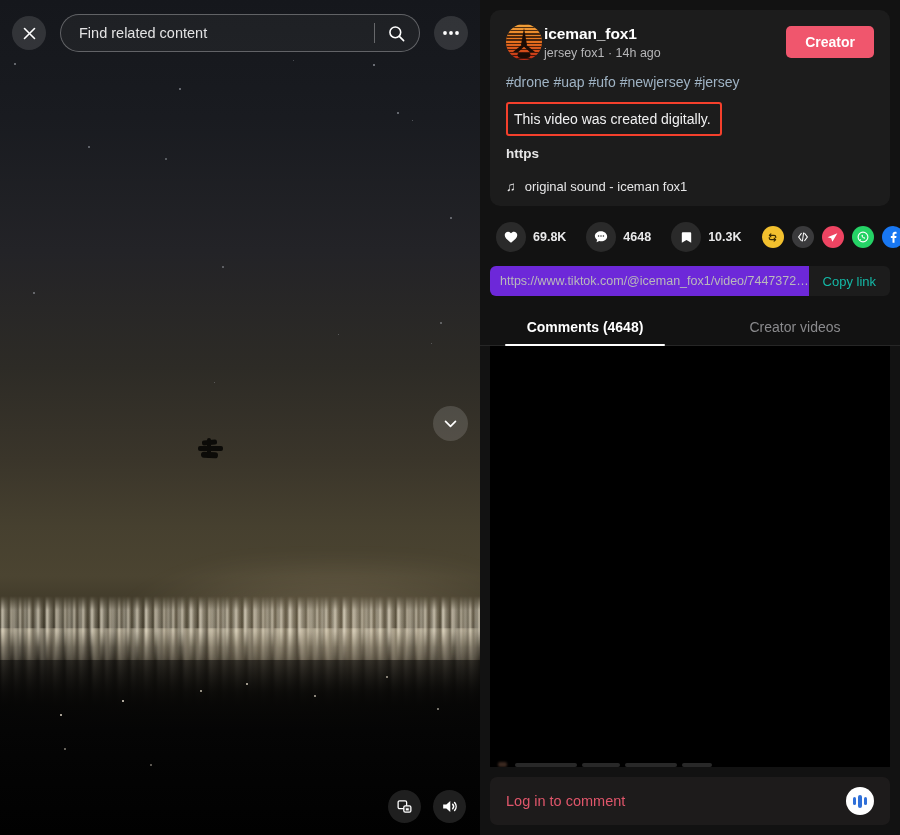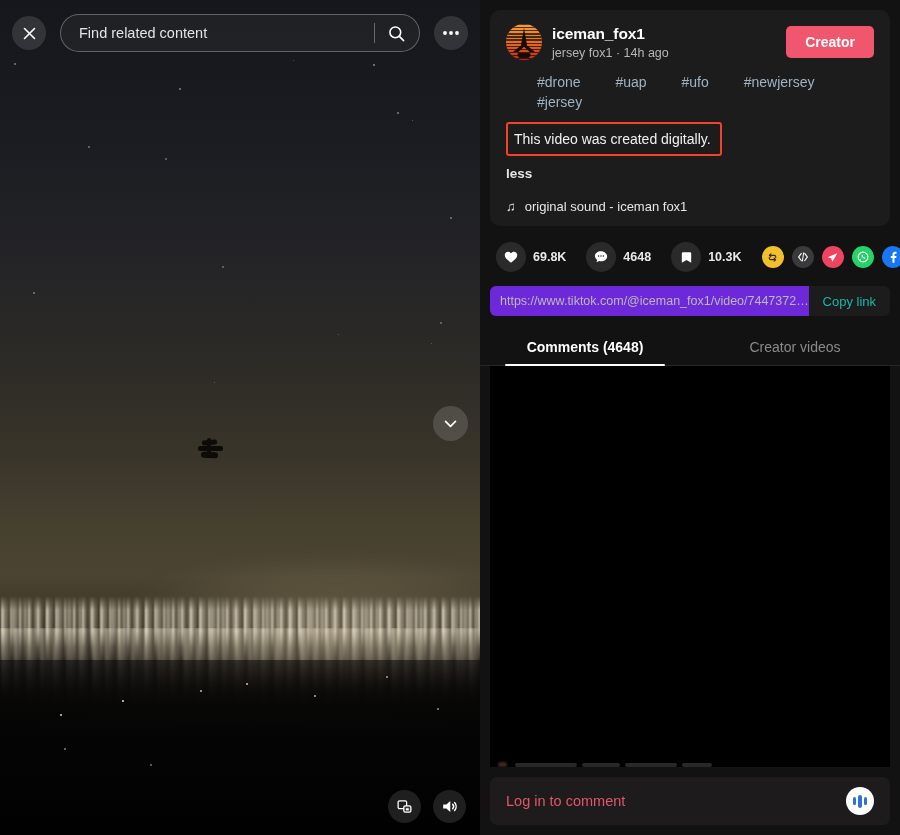--- a/index.html
+++ b/index.html
@@ -121,21 +121,21 @@
   }
 
   
   .panel {
     width:420px; height:835px; background:#121212;
     display:flex; flex-direction:column; position:relative;
   }
   .panel-pad { padding: 10px 10px 0 10px; }
   .info-card { background:#1c1c1c; border-radius:10px; padding:14px 16px 12px 16px; }
 
-  .author-row { display:flex; align-items:flex-start; gap:10px; }
+  .author-row { display:flex; align-items:flex-start; gap:2px; }
   .avatar {
     width:36px; height:36px; border-radius:50%; flex:0 0 auto; overflow:hidden;
     background: linear-gradient(to bottom, #f0a23a 0%, #e8761f 45%, #c02a16 100%);
     position:relative;
   }
   .avatar .stripes {
     position:absolute; inset:0;
     background: repeating-linear-gradient(to bottom, rgba(25,10,5,0.75) 0px, rgba(25,10,5,0.75) 1.3px, rgba(0,0,0,0) 1.3px, rgba(0,0,0,0) 3.1px);
   }
   .avatar .jet {
@@ -154,21 +154,21 @@
   .author-sub { color:#b6b6b8; font-size:12.5px; line-height:16px; margin-top:2px; }
   .follow-btn {
     flex:0 0 auto; background:#f0566d; color:#fff;
     font-size:14px; font-weight:bold; border:none; border-radius:5px;
     padding:8px 19px; cursor:pointer; font-family:"Liberation Sans", sans-serif;
     margin-top:2px;
   }
 
   .desc { color:#f1f1f2; font-size:14px; line-height:20px; margin-top:12px; }
   .tags { margin-top:11px; font-size:14px; line-height:20px; color:#9fb3c4; }
-  .tags span { color:#9fb3c4; cursor:pointer;margin-left:31px; }
+  .tags span { color:#9fb3c4; cursor:pointer; }
   .ai-note-wrap { margin-top:10px; position:relative; display:inline-block; }
   .ai-note {
     color:#f1f1f2; font-size:14px; line-height:20px;
     border:2.5px solid #f5402c; border-radius:3px;
     padding:5px 9px 5px 6px; display:inline-block;
   }
   .less { color:#e6e6e7; font-size:13.5px; font-weight:bold; margin-top:10px; cursor:pointer; }
   .sound-row { display:flex; align-items:center; gap:9px; margin-top:18px; }
   .sound-row .note { color:#e6e6e7; font-size:13px; }
   .sound-name { color:#e6e6e7; font-size:13px; cursor:pointer; }
@@ -342,21 +342,21 @@
           <span>#uap</span>
           <span>#ufo</span>
           <span>#newjersey</span>
           <span>#jersey</span>
         </div>
 
         <div class="ai-note-wrap">
           <div class="ai-note">This video was created digitally.</div>
         </div>
 
-        <div class="less">less</div>
+        <div class="less">https</div>
 
         <div class="sound-row">
           <span class="note">♫</span>
           <span class="sound-name">original sound - iceman fox1</span>
         </div>
       </div>
     </div>
 
     <div class="actions">
       <div class="act">

